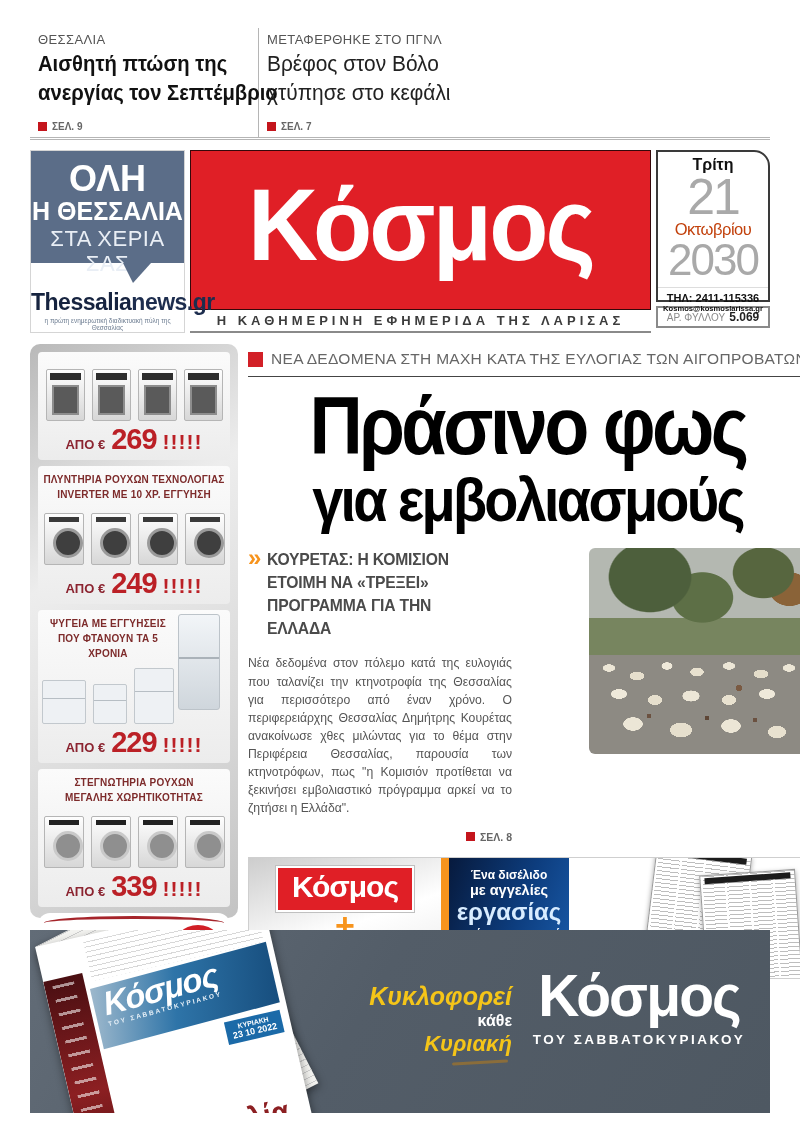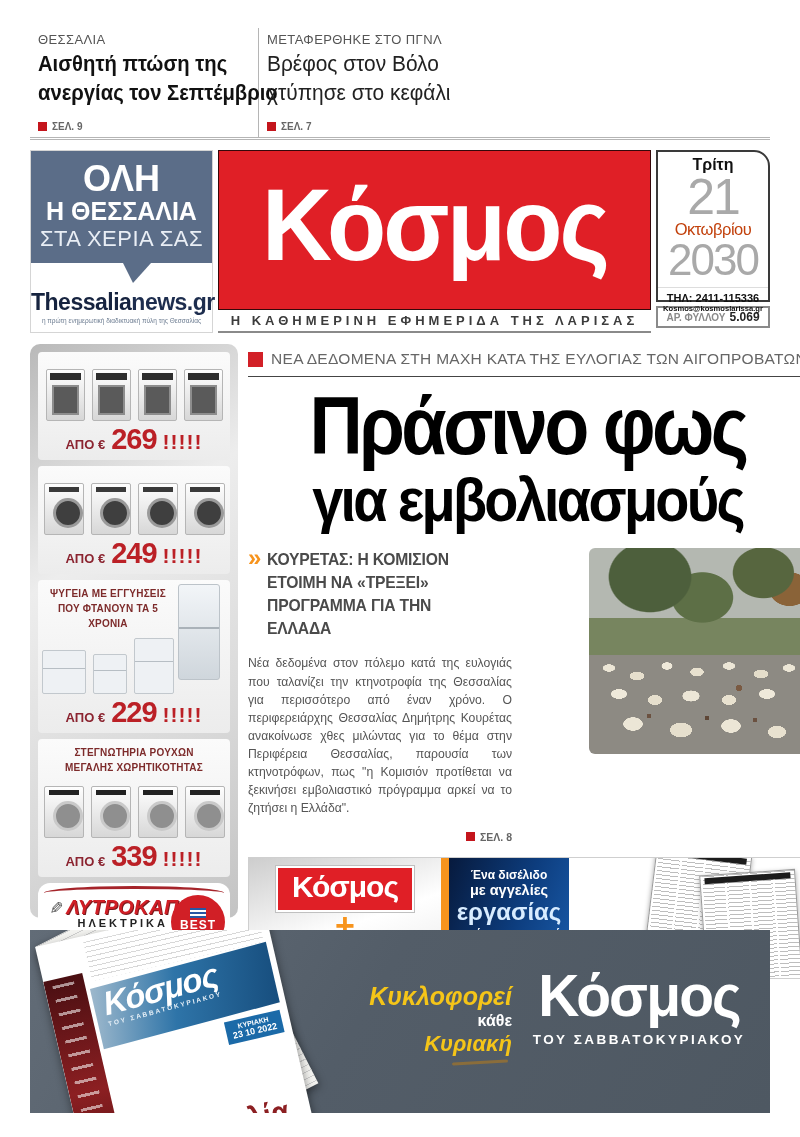--- a/index.html
+++ b/index.html
@@ -15,21 +15,21 @@
   .teaser-kicker { font-size:13px; color:#555; letter-spacing:.4px; margin-bottom:2px; }
   .teaser-title { font-size:22px; line-height:1.32; color:#111; }
   .bold-cond { font-weight:bold; transform:scaleX(.92); transform-origin:left top; display:block; white-space:nowrap; }
   .light-cond { font-weight:400; transform:scaleX(.95); transform-origin:left top; display:block; white-space:nowrap; color:#222; }
   .teaser-page { margin-top:auto; padding-bottom:5px; font-size:10px; color:#666; font-weight:bold; display:flex; align-items:center; gap:5px; }
   .sq { display:inline-block; width:9px; height:9px; background:#c4151c; }
 
   
   .masthead { position:absolute; left:30px; top:150px; width:740px; height:183px; display:flex; }
 
-  .promo { width:183px; height:100%; position:relative; background:#fff; border:1px solid #d5d5d5; }
+  .promo { width:155px; height:100%; position:relative; background:#fff; border:1px solid #d5d5d5; }
   .promo-blue { background:#5b6d88; height:112px; text-align:center; color:#fff; padding-top:10px; }
   .promo-l1 { font-size:36px; font-weight:bold; line-height:1; }
   .promo-l2 { font-size:25px; font-weight:bold; line-height:1.15; }
   .promo-l3 { font-size:22px; font-weight:400; color:#e9eef5; line-height:1.15; letter-spacing:.5px; }
   .promo-tail { position:absolute; left:92px; top:112px; width:0; height:0;
                 border-top:20px solid #5b6d88; border-left:10px solid transparent; border-right:18px solid transparent; }
   .promo-site { text-align:center; margin-top:26px; font-size:23px; color:#16233f; letter-spacing:-.5px; }
   .promo-site b { font-weight:bold; }
   .promo-site .rest { font-weight:bold; color:#1d2d4e; }
   .promo-tagline { text-align:center; font-size:6.5px; color:#6b7b90; margin-top:1px; }
@@ -42,21 +42,21 @@
 
   .datebox-wrap { width:114px; display:flex; flex-direction:column; }
   .datebox { border:2px solid #3a3a3a; border-radius:0 16px 0 0; height:152px; text-align:center; padding-top:4px; background:#fff; }
   .db-day { font-size:16px; font-weight:bold; color:#111; }
   .db-num { font-size:50px; color:#a9a9a9; line-height:.92; letter-spacing:-2px; }
   .db-month { font-size:16.5px; color:#c2410c; letter-spacing:-.5px; }
   .db-year { font-size:44px; color:#a9a9a9; line-height:.95; letter-spacing:-2px; }
   .db-phone { font-size:11px; font-weight:bold; color:#111; margin-top:6px; border-top:1px solid #ddd; padding-top:4px; }
   .db-email { font-size:8px; font-weight:bold; color:#111; transform:scaleX(.95); transform-origin:center; }
   .issuebar { margin-top:4px; border:2px solid #8a8a8a; height:22px; display:flex; align-items:center; justify-content:center; gap:4px; background:#fff; }
-  .issue-label { font-size:10px; color:#8a8a8a; font-weight:bold; }
+  .issue-label { font-size:10px; color:#8a8a8a; font-weight:normal; }
   .issue-num { font-size:12px; color:#222; font-weight:bold; }
 
   
   .main { position:absolute; left:30px; top:344px; width:740px; display:flex; gap:10px; }
 
   
   .ad { width:235px; height:574px; border-radius:10px; padding:8px 8px 6px;
         background:linear-gradient(145deg,#b9b9b9,#ededed 35%,#d9d9d9 70%,#c3c3c3); position:relative; }
   .ad-sec { position:relative; background:linear-gradient(#fbfbfb,#ececec); border-radius:4px; margin-bottom:6px; padding:6px 4px 4px; text-align:center; }
   .sec-head { font-size:10px; font-weight:bold; color:#7d2b2b; line-height:1.5; letter-spacing:.2px; }
@@ -278,20 +278,24 @@
           <div class="appl stove"></div>
         </div>
         <div class="price-row">
           <span class="price-prefix">ΑΠΟ €</span>
           <span class="price-num">269</span>
           <span class="price-bangs">!!!!!</span>
         </div>
       </div>
 
       <div class="ad-sec">
+        <div class="sec-head">
+          <div>ΠΛΥΝΤΗΡΙΑ ΡΟΥΧΩΝ ΤΕΧΝΟΛΟΓΙΑΣ</div>
+          <div>INVERTER ΜΕ 10 ΧΡ. ΕΓΓΥΗΣΗ</div>
+        </div>
         <div class="appl-row">
           <div class="appl washer"></div>
           <div class="appl washer"></div>
           <div class="appl washer"></div>
           <div class="appl washer"></div>
         </div>
         <div class="price-row">
           <span class="price-prefix">ΑΠΟ €</span>
           <span class="price-num">249</span>
           <span class="price-bangs">!!!!!</span>

